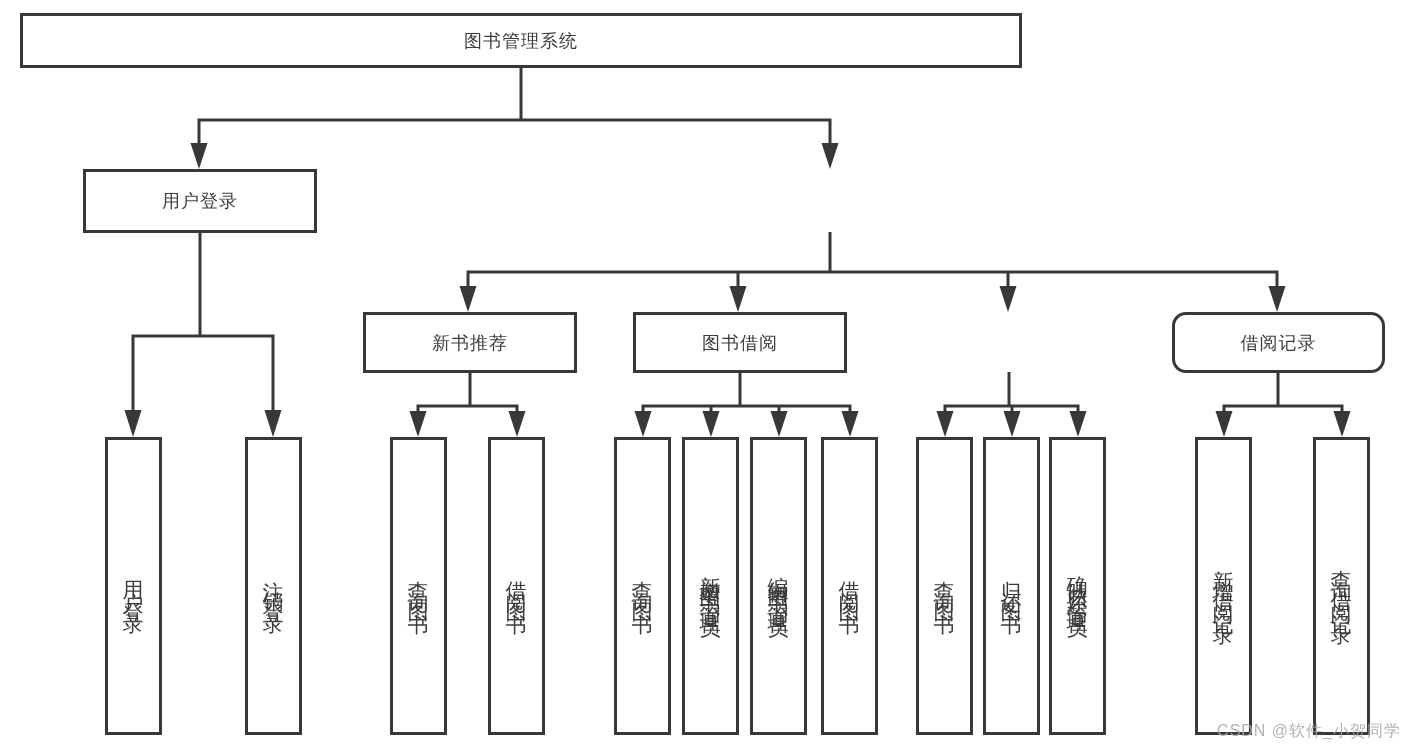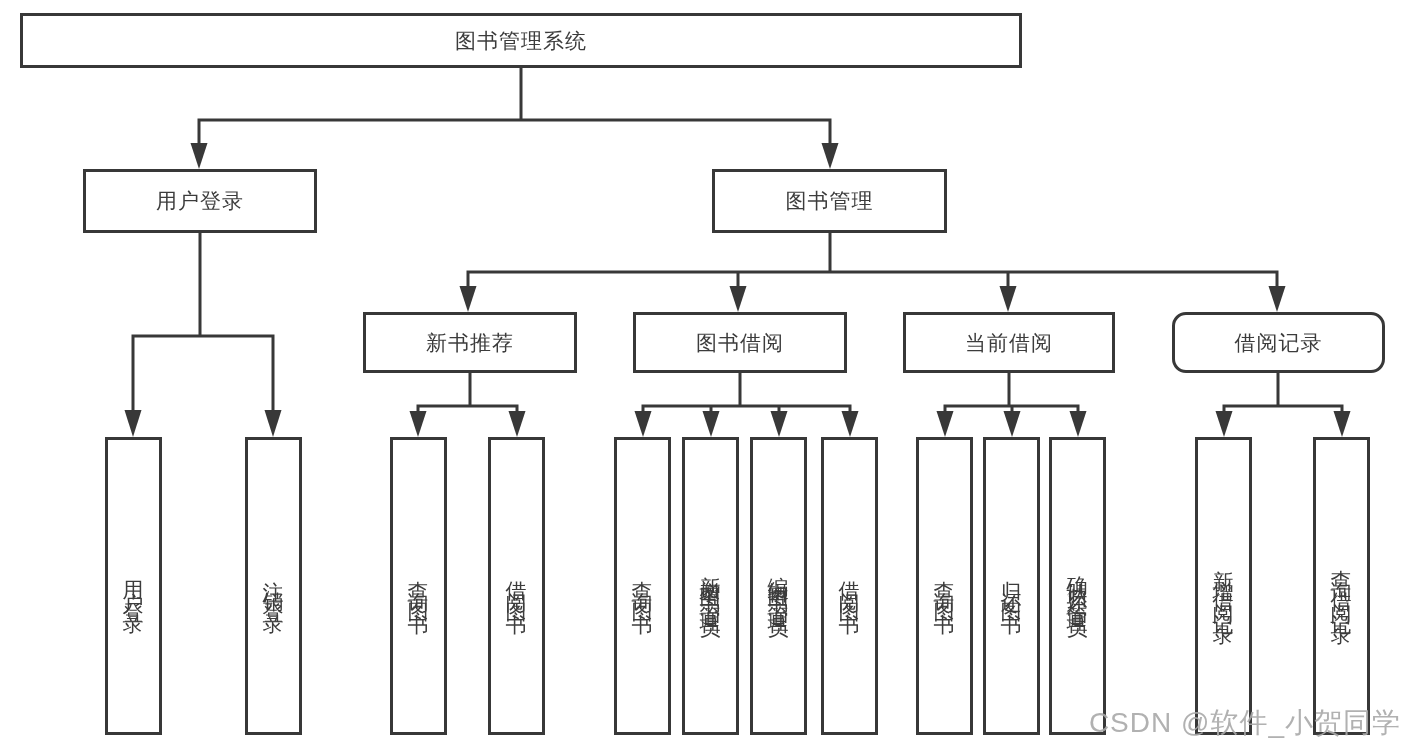--- a/index.html
+++ b/index.html
@@ -26,21 +26,21 @@
     box-sizing: border-box;
     background: #ffffff;
     border: 3px solid #383838;
     color: #3c3c3c;
     display: flex;
     align-items: center;
     justify-content: center;
     text-align: center;
   }
   .hlabel {
-    font-size: 21px;
+    font-size: 18px;
     letter-spacing: 1px;
     white-space: nowrap;
   }
   .leaf { top: 437px; width: 57px; height: 298px; }
   .vtext {
     writing-mode: vertical-rl;
     text-orientation: mixed;
     font-size: 21px;
     letter-spacing: 11px;
     line-height: 1;
@@ -67,21 +67,21 @@
   #leaf-8  { left: 916px; }
   #leaf-9  { left: 983px; }
   #leaf-10 { left: 1049px; }
   #leaf-11 { left: 1195px; }
   #leaf-12 { left: 1313px; }
 
   .watermark {
     position: absolute;
     right: 4px;
     bottom: 5px;
-    font-size: 28px;
+    font-size: 16px;
     color: rgba(168,168,168,0.9);
     letter-spacing: 1px;
     z-index: 10;
     white-space: nowrap;
   }
 </style>
 </head>
 <body>
 
 <div class="stage">
@@ -126,32 +126,26 @@
     </g>
   </svg>
 
   <div class="node" id="n-root">
     <span class="hlabel">图书管理系统</span>
   </div>
 
   <div class="node" id="n-l2-0">
     <span class="hlabel">用户登录</span>
   </div>
-  <div class="node" id="n-l2-1">
-    <span class="hlabel">图书管理</span>
-  </div>
 
   <div class="node" id="n-l3-0">
     <span class="hlabel">新书推荐</span>
   </div>
   <div class="node" id="n-l3-1">
     <span class="hlabel">图书借阅</span>
-  </div>
-  <div class="node" id="n-l3-2">
-    <span class="hlabel">当前借阅</span>
   </div>
   <div class="node" id="n-l3-3">
     <span class="hlabel">借阅记录</span>
   </div>
 
   <div class="node leaf" id="leaf-0">
     <span class="vtext">用户登录</span>
   </div>
   <div class="node leaf" id="leaf-1">
     <span class="vtext">注销登录</span>

